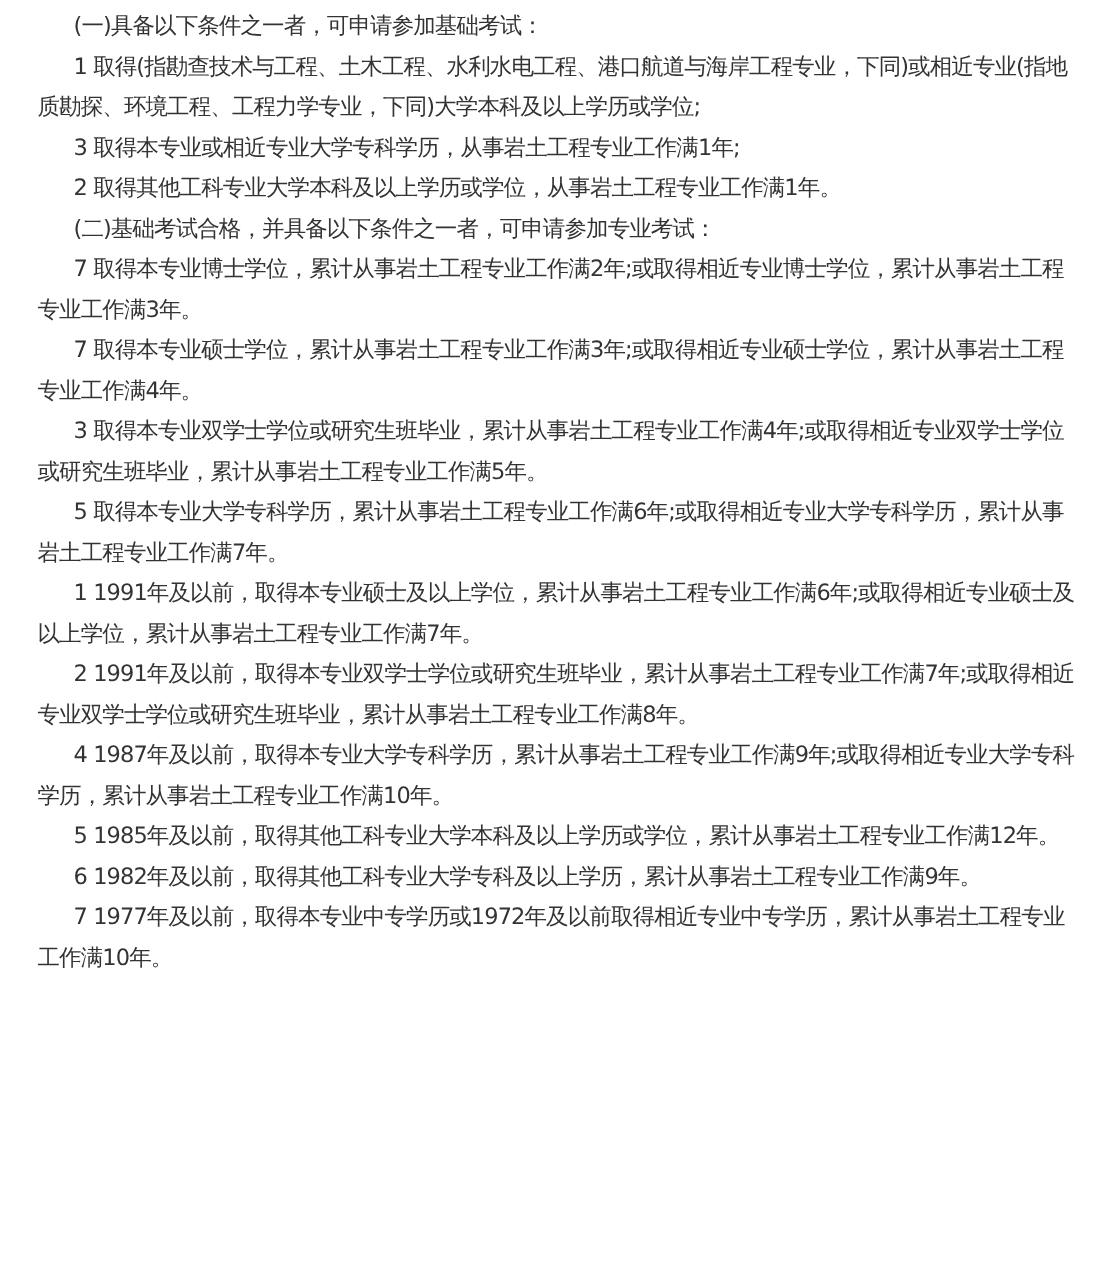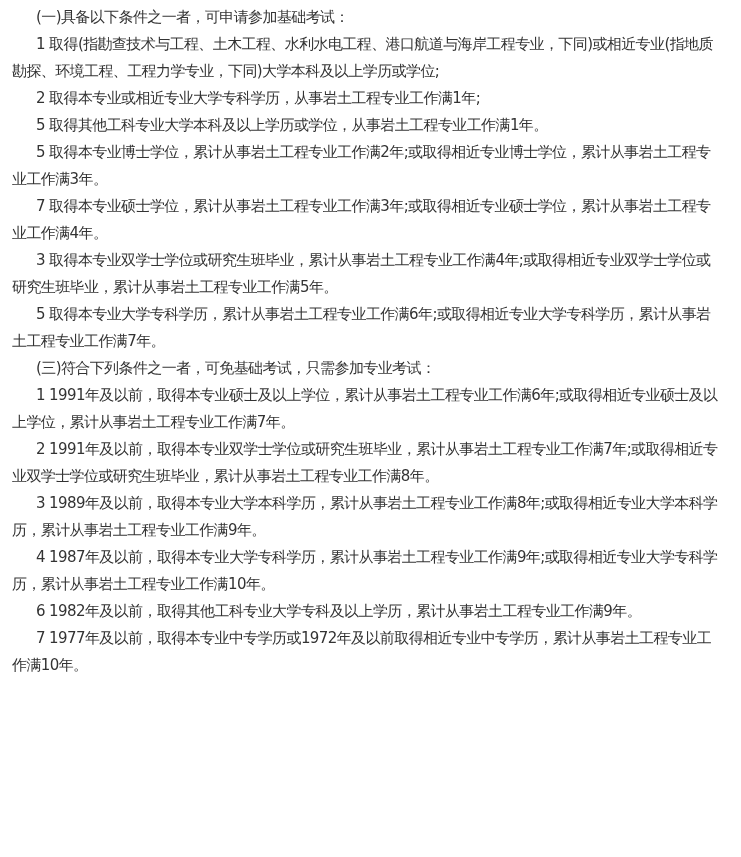--- a/index.html
+++ b/index.html
@@ -8,45 +8,45 @@
     background: #ffffff;
   }
   body {
     width: 741px;
     height: 857px;
     overflow: hidden;
     font-family: "DejaVu Sans", "Liberation Sans", sans-serif;
     color: #333333;
   }
   .doc {
-    padding: 4px 20px 0 12px;
+    padding: 4px 20px 0 25px;
     box-sizing: border-box;
     width: 741px;
   }
   .para {
     margin: 0;
     font-size: 15px;
     line-height: 27px;
     text-indent: 24px;
     letter-spacing: -0.6px;
     word-break: break-all;
   }
 </style>
 </head>
 <body>
 
 <div class="doc">
   <p class="para">(一)具备以下条件之一者，可申请参加基础考试：</p>
   <p class="para">1 取得(指勘查技术与工程、土木工程、水利水电工程、港口航道与海岸工程专业，下同)或相近专业(指地质勘探、环境工程、工程力学专业，下同)大学本科及以上学历或学位;</p>
-  <p class="para">2 取得本专业或相近专业大学专科学历，从事岩土工程专业工作满1年;</p>
-  <p class="para">5 取得其他工科专业大学本科及以上学历或学位，从事岩土工程专业工作满1年。</p>
-  <p class="para">5 取得本专业博士学位，累计从事岩土工程专业工作满2年;或取得相近专业博士学位，累计从事岩土工程专业工作满3年。</p>
+  <p class="para">3 取得本专业或相近专业大学专科学历，从事岩土工程专业工作满1年;</p>
+  <p class="para">2 取得其他工科专业大学本科及以上学历或学位，从事岩土工程专业工作满1年。</p>
+  <p class="para">(二)基础考试合格，并具备以下条件之一者，可申请参加专业考试：</p>
+  <p class="para">7 取得本专业博士学位，累计从事岩土工程专业工作满2年;或取得相近专业博士学位，累计从事岩土工程专业工作满3年。</p>
   <p class="para">7 取得本专业硕士学位，累计从事岩土工程专业工作满3年;或取得相近专业硕士学位，累计从事岩土工程专业工作满4年。</p>
   <p class="para">3 取得本专业双学士学位或研究生班毕业，累计从事岩土工程专业工作满4年;或取得相近专业双学士学位或研究生班毕业，累计从事岩土工程专业工作满5年。</p>
   <p class="para">5 取得本专业大学专科学历，累计从事岩土工程专业工作满6年;或取得相近专业大学专科学历，累计从事岩土工程专业工作满7年。</p>
-  <p class="para">(三)符合下列条件之一者，可免基础考试，只需参加专业考试：</p>
   <p class="para">1 1991年及以前，取得本专业硕士及以上学位，累计从事岩土工程专业工作满6年;或取得相近专业硕士及以上学位，累计从事岩土工程专业工作满7年。</p>
   <p class="para">2 1991年及以前，取得本专业双学士学位或研究生班毕业，累计从事岩土工程专业工作满7年;或取得相近专业双学士学位或研究生班毕业，累计从事岩土工程专业工作满8年。</p>
-  <p class="para">3 1989年及以前，取得本专业大学本科学历，累计从事岩土工程专业工作满8年;或取得相近专业大学本科学历，累计从事岩土工程专业工作满9年。</p>
   <p class="para">4 1987年及以前，取得本专业大学专科学历，累计从事岩土工程专业工作满9年;或取得相近专业大学专科学历，累计从事岩土工程专业工作满10年。</p>
+  <p class="para">5 1985年及以前，取得其他工科专业大学本科及以上学历或学位，累计从事岩土工程专业工作满12年。</p>
   <p class="para">6 1982年及以前，取得其他工科专业大学专科及以上学历，累计从事岩土工程专业工作满9年。</p>
   <p class="para">7 1977年及以前，取得本专业中专学历或1972年及以前取得相近专业中专学历，累计从事岩土工程专业工作满10年。</p>
 </div>
 
 </body></html>

